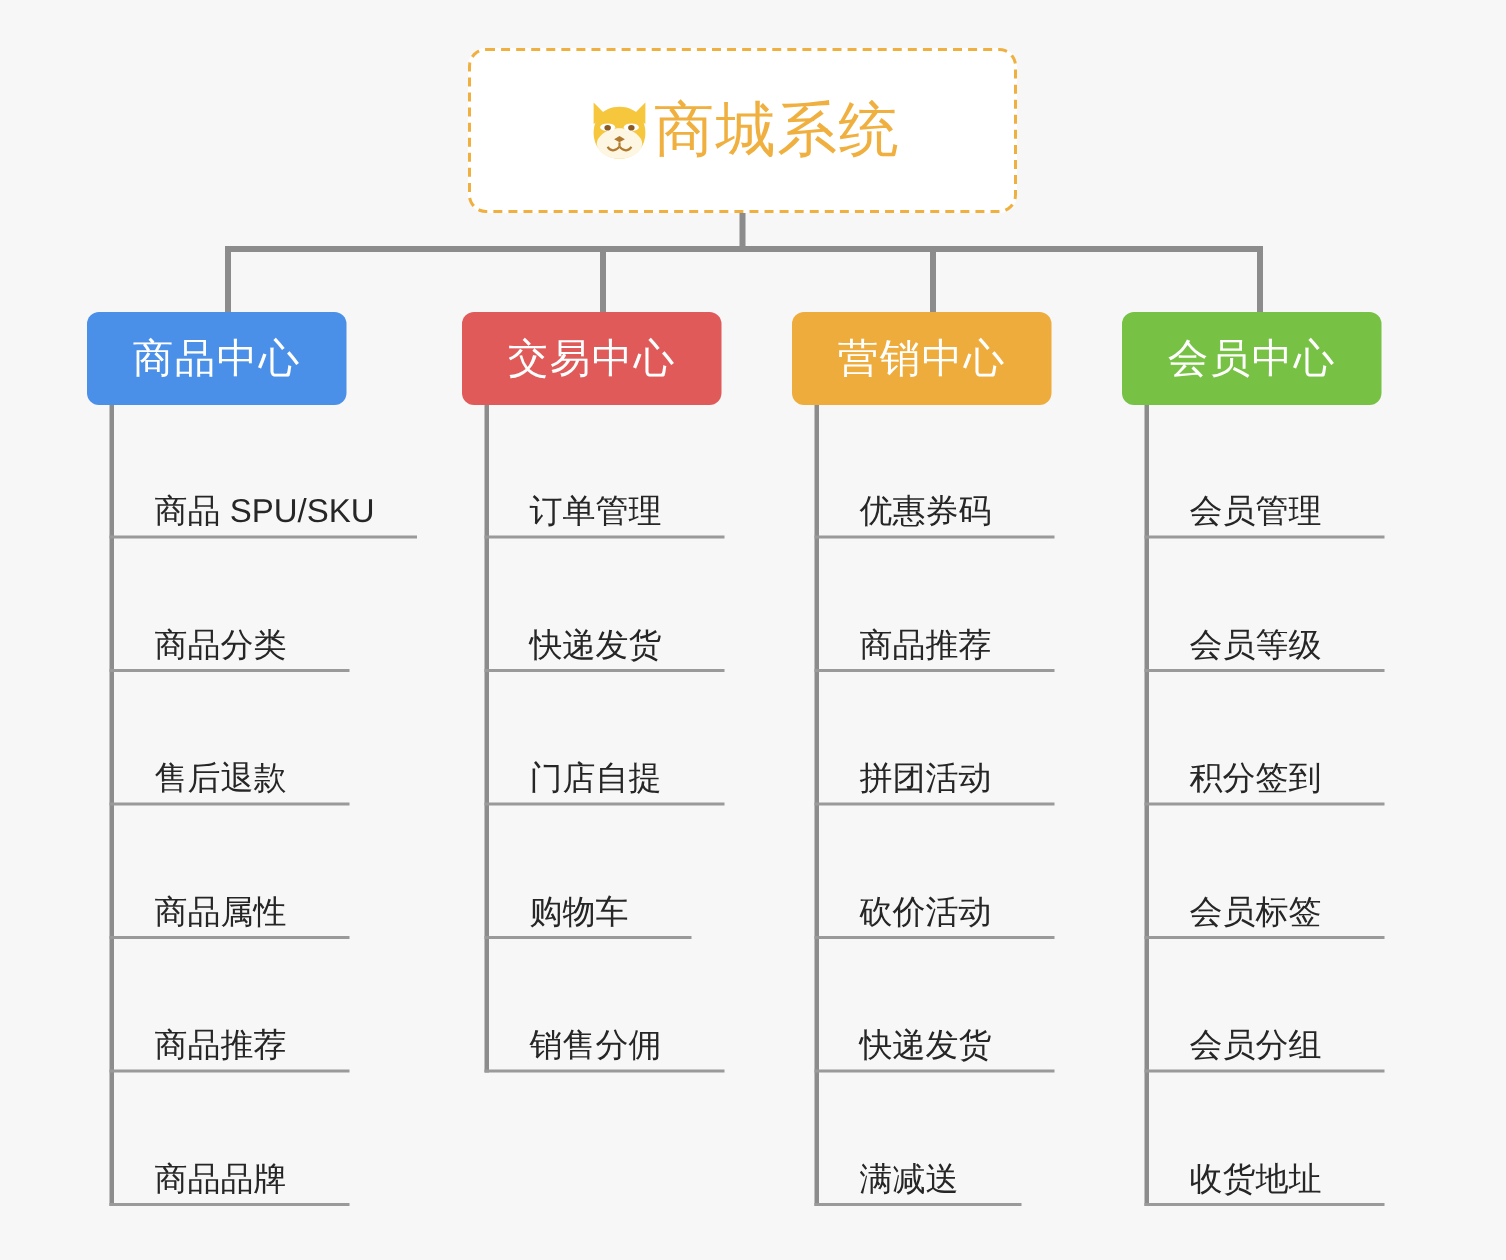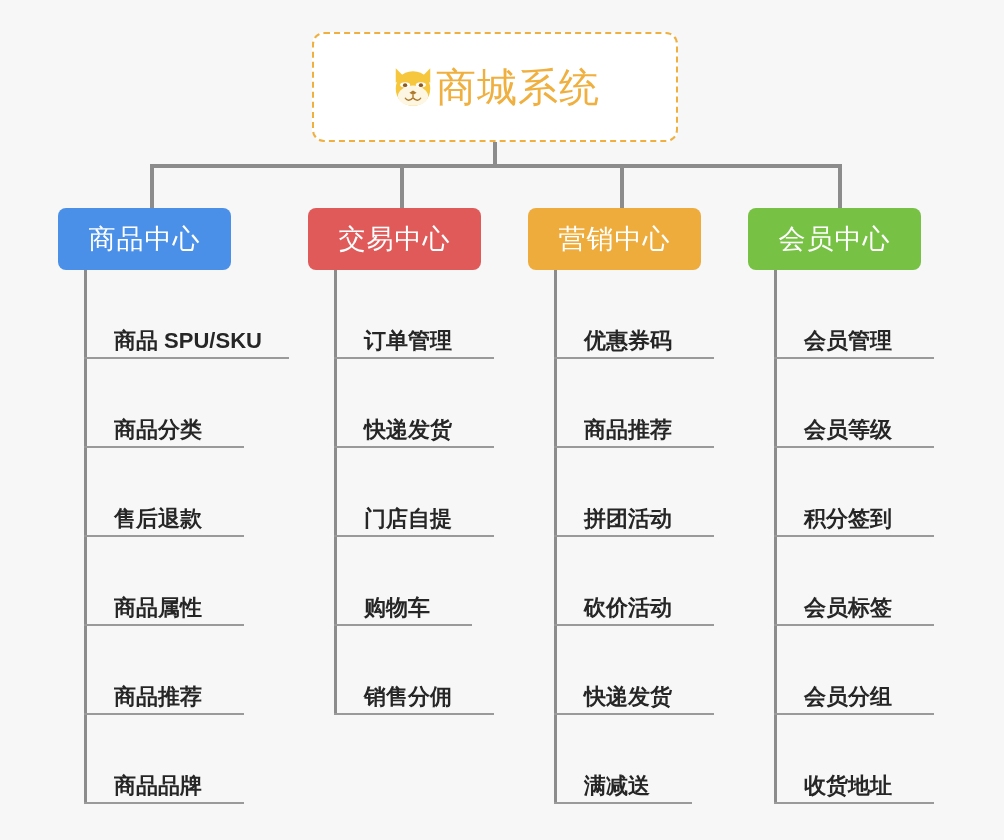--- a/index.html
+++ b/index.html
@@ -90,23 +90,22 @@
     justify-content: center;
     color: #ffffff;
     font-size: 27px;
     letter-spacing: 1px;
     white-space: nowrap;
   }
 
   
   .col-body {
     position: relative;
-    margin-left: 26px;       
+    margin-left: 15px;       
     padding-left: 0;
-    font-weight: bold;
   }
   .spine {
     position: absolute;
     left: 0;
     top: 0;
     bottom: 0;
     width: 3px;
     background: #8c8c8c;
   }
   .item {

